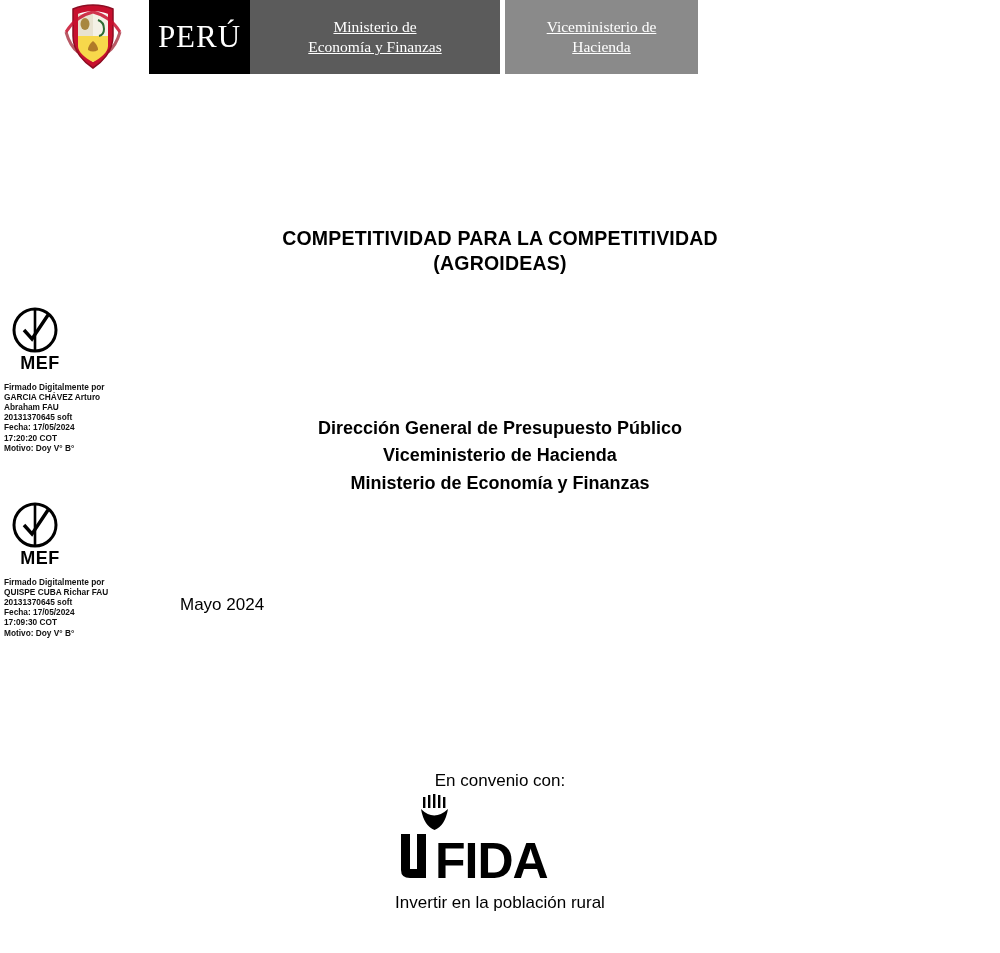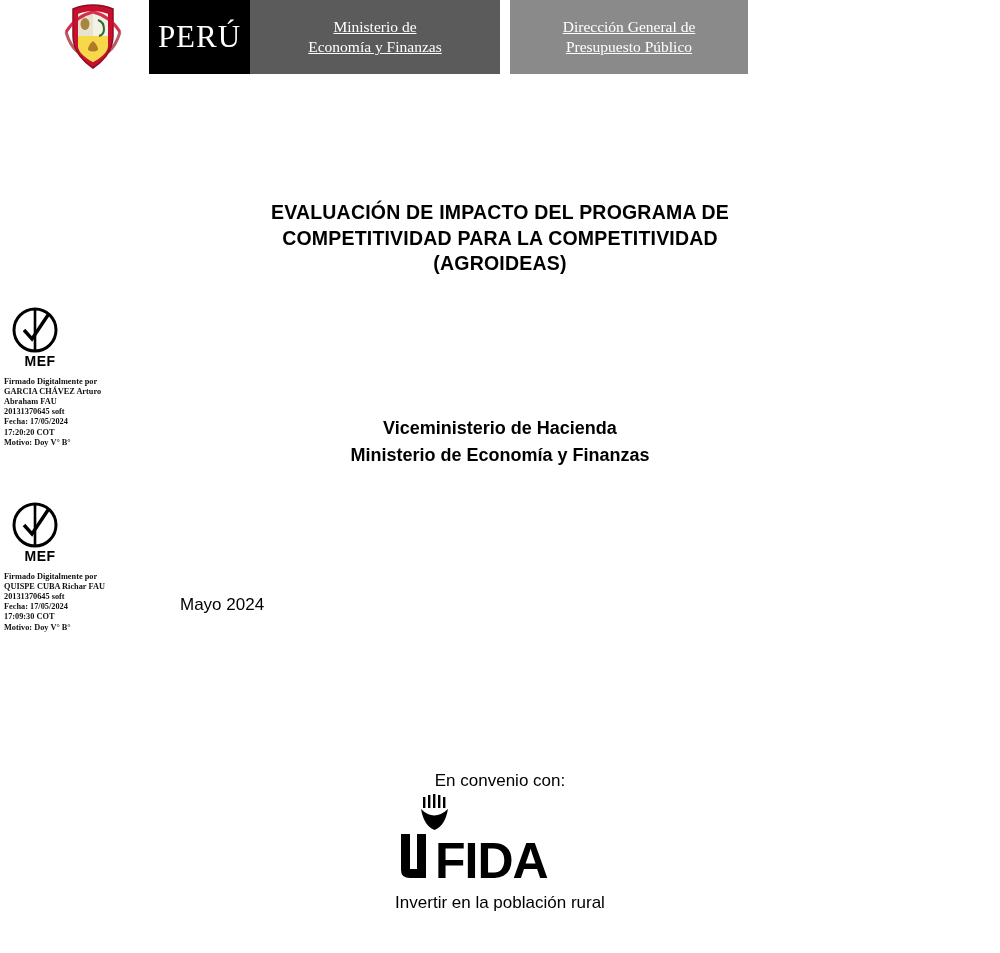--- a/index.html
+++ b/index.html
@@ -86,35 +86,34 @@
   }
   .sig-block.one { top: 305px; }
   .sig-block.two { top: 500px; }
 
   .sig-mark {
     width: 80px;
     text-align: center;
   }
   .sig-mark svg { display: block; }
   .sig-mef {
-    font-size: 14px;
+    font-size: 18px;
     font-weight: bold;
     letter-spacing: 0.5px;
     text-align: center;
     width: 72px;
     margin-top: -2px;
   }
   .sig-text {
     margin-top: 8px;
     font-size: 8.3px;
     line-height: 1.22;
     font-weight: bold;
     color: #111;
     width: 140px;
-    font-family: Liberation Serif, serif;
   }
   .sig-text div { white-space: nowrap; }
 
   
   .affiliation {
     position: absolute;
     left: 180px;
     top: 415px;
     width: 640px;
     text-align: center;
@@ -186,31 +185,31 @@
 
   <div class="peru-cell">PERÚ</div>
 
   <div class="hdr-cell c1">
     <span>
       <span>Ministerio de</span><br>
       <span>Economía y Finanzas</span>
     </span>
   </div>
   <div class="hdr-gap"></div>
+  <div class="hdr-cell c2">
+    <span>
+      <span>Viceministerio de</span><br>
+      <span>Hacienda</span>
+    </span>
+  </div>
   <div class="hdr-gap"></div>
-  <div class="hdr-cell c3">
-    <span>
-      <span>Dirección General de</span><br>
-      <span>Presupuesto Público</span>
-    </span>
-  </div>
 </div>
 
 <div class="doc-title">
-  <span>EVALUACIÓN DE IMPACTO DEL PROGRAMA DE</span><br>
+  <br>
   <span>COMPETITIVIDAD PARA LA COMPETITIVIDAD</span><br>
   <span>(AGROIDEAS)</span>
 </div>
 
 <div class="sig-block one">
   <div class="sig-mark">
     <svg width="62" height="50" viewBox="0 0 62 50" aria-hidden="true">
       <ellipse cx="31" cy="25" rx="21" ry="21" fill="none" stroke="#000" stroke-width="3"></ellipse>
       <path d="M20 25 L28 34 L44 10" fill="none" stroke="#000" stroke-width="3.4"></path>
       <path d="M31 4 L31 46" stroke="#000" stroke-width="2.6"></path>
@@ -241,20 +240,21 @@
     <div>Firmado Digitalmente por</div>
     <div>QUISPE CUBA Richar FAU</div>
     <div>20131370645 soft</div>
     <div>Fecha: 17/05/2024</div>
     <div>17:09:30 COT</div>
     <div>Motivo: Doy V° B°</div>
   </div>
 </div>
 
 <div class="affiliation">
+  <div>Dirección General de Presupuesto Público</div>
   <div>Viceministerio de Hacienda</div>
   <div>Ministerio de Economía y Finanzas</div>
 </div>
 
 <div class="doc-date">Mayo 2024</div>
 
 <div class="convenio">En convenio con:</div>
 
 <div class="fida-wrap">
   <span class="fida-logo">

